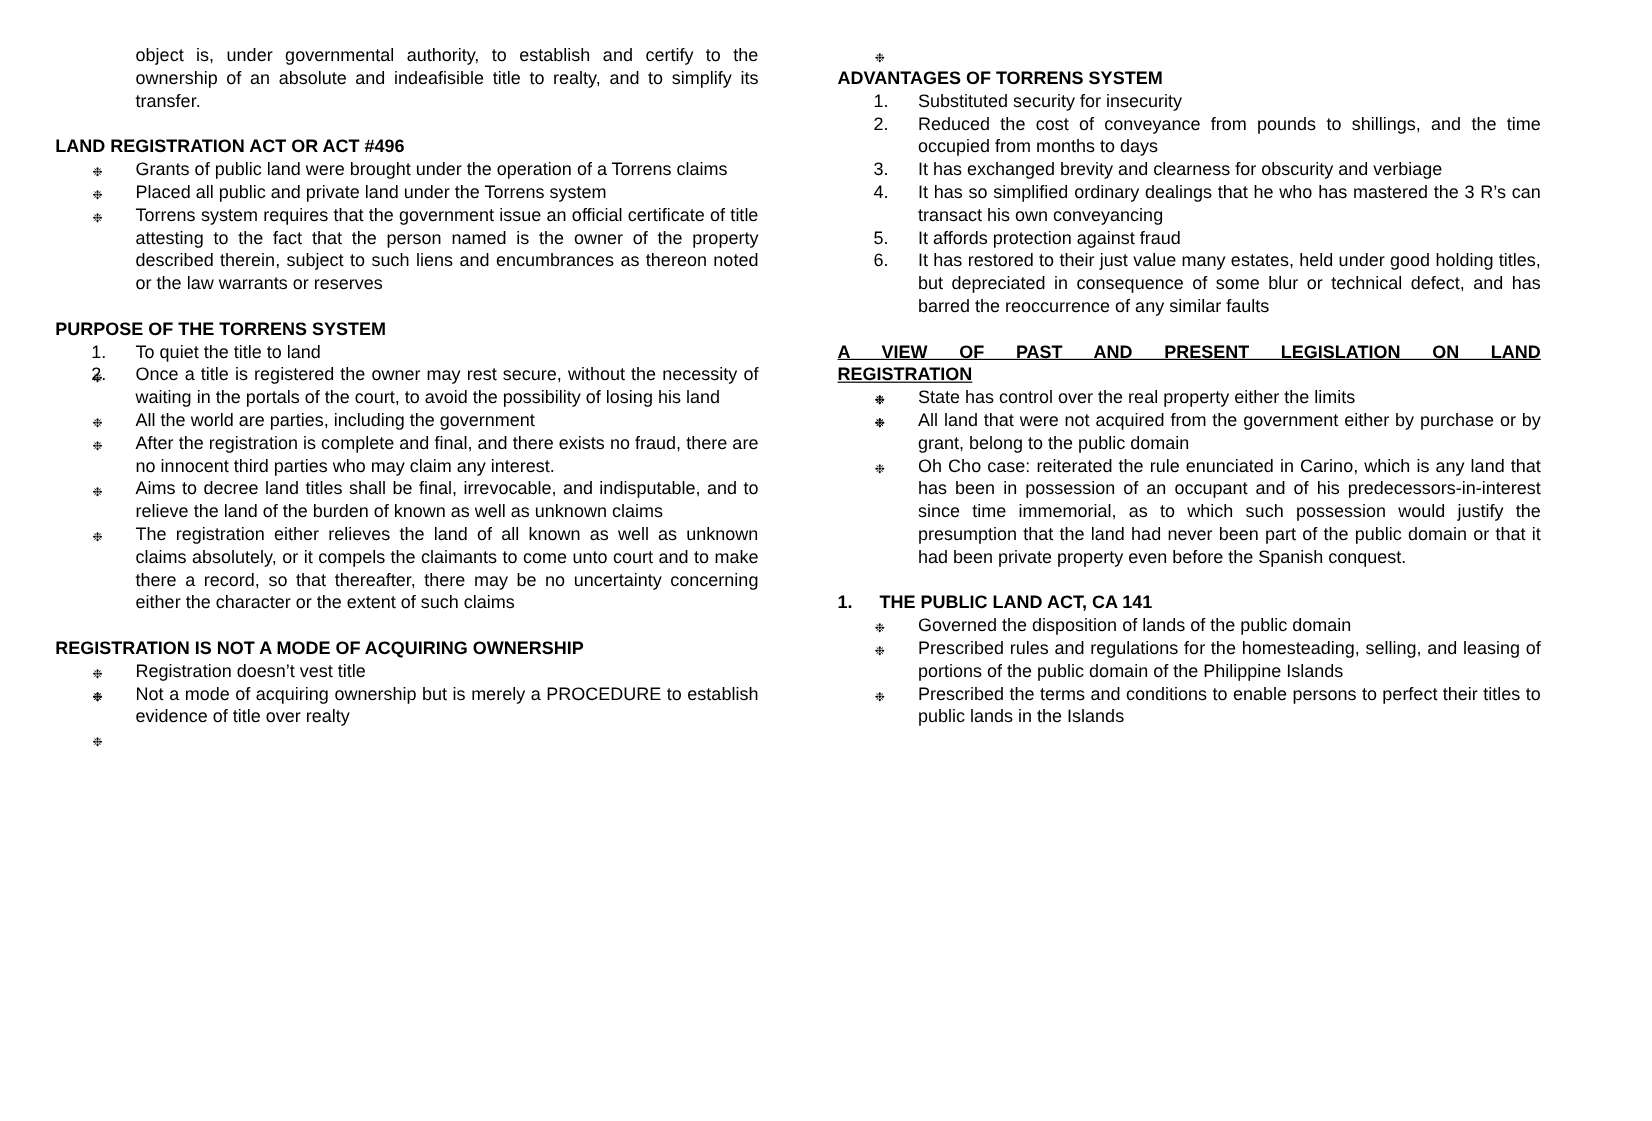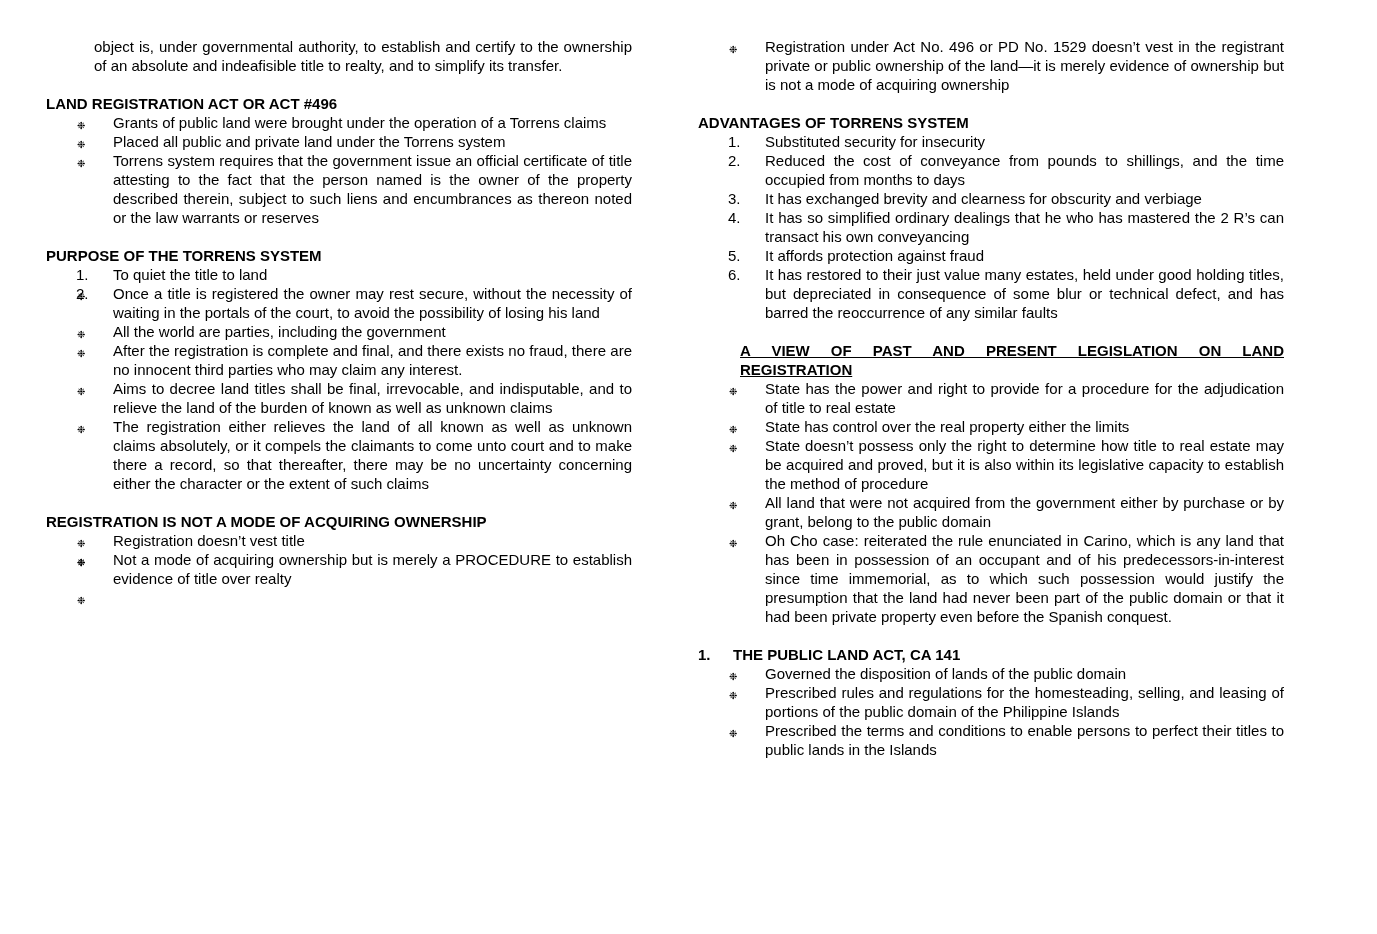--- a/index.html
+++ b/index.html
@@ -9,24 +9,24 @@
     font-family: "Liberation Sans", sans-serif;
     font-size: 15px; line-height: 19px;
   }
   .column { position: absolute; top: 37px; width: 586px; }
   #col-left  { left: 46px; }
   #col-right { left: 698px; }
 
   .gap { margin-top: 19px; }
 
   .heading { font-weight: 700; }
-  .underline { text-decoration: underline; margin-left: 42px; }
+  .underline { text-decoration: underline; }
   .hline.stretch { text-align: justify; text-align-last: justify; }
 
-  .para { margin-left: 48px; text-align: justify; }
+  .para { margin-left: 67px; text-align: justify; }
 
   .list { margin: 0; }
   .li { position: relative; padding-left: 67px; text-align: justify; }
   .li .marker { position: absolute; left: 30px; }
   .li .marker.glyph { font-size: 10px; top: 3px; left: 31px; }
 
   .num-heading { position: relative; padding-left: 35px; font-weight: 700; }
   .num-heading .marker { position: absolute; left: 0; }
 </style>
 </head>
@@ -55,39 +55,39 @@
     <div class="heading gap">REGISTRATION IS NOT A MODE OF ACQUIRING OWNERSHIP</div>
     <div class="list">
       <div class="li"><span class="marker glyph">❉</span><span class="text">Registration doesn’t vest title</span></div>
       <div class="li"><span class="marker glyph">❉</span></div>
       <div class="li"><span class="marker glyph">❉</span><span class="text">Not a mode of acquiring ownership but is merely a PROCEDURE to establish evidence of title over realty</span></div>
       <div class="li"><span class="marker glyph">❉</span></div>
     </div>
   </div>
 <div class="column" id="col-right">
     <div class="list">
-      <div class="li"><span class="marker glyph">❉</span><span class="text">Registration under Act No. 496 or PD No. 1529 doesn’t vest in the registrant private or public ownership of the land—it is merely evidence of ownership but is not a mode of acquiring ownership</span></div>
+      <div class="li"><span class="marker glyph">❉</span></div>
     </div>
     <div class="heading gap">ADVANTAGES OF TORRENS SYSTEM</div>
     <div class="list">
       <div class="li"><span class="marker">1.</span><span class="text">Substituted security for insecurity</span></div>
       <div class="li"><span class="marker">2.</span><span class="text">Reduced the cost of conveyance from pounds to shillings, and the time occupied from months to days</span></div>
       <div class="li"><span class="marker">3.</span><span class="text">It has exchanged brevity and clearness for obscurity and verbiage</span></div>
-      <div class="li"><span class="marker">4.</span><span class="text">It has so simplified ordinary dealings that he who has mastered the 2 R’s can transact his own conveyancing</span></div>
+      <div class="li"><span class="marker">4.</span><span class="text">It has so simplified ordinary dealings that he who has mastered the 3 R’s can transact his own conveyancing</span></div>
       <div class="li"><span class="marker">5.</span><span class="text">It affords protection against fraud</span></div>
       <div class="li"><span class="marker">6.</span><span class="text">It has restored to their just value many estates, held under good holding titles, but depreciated in consequence of some blur or technical defect, and has barred the reoccurrence of any similar faults</span></div>
     </div>
     <div class="heading gap underline">
       <div class="hline stretch">A VIEW OF PAST AND PRESENT LEGISLATION ON LAND</div>
       <div class="hline">REGISTRATION</div>
     </div>
     <div class="list gap">
-      <div class="li"><span class="marker glyph">❉</span><span class="text">State has the power and right to provide for a procedure for the adjudication of title to real estate</span></div>
+      <div class="li"><span class="marker glyph">❉</span></div>
       <div class="li"><span class="marker glyph">❉</span><span class="text">State has control over the real property either the limits</span></div>
-      <div class="li"><span class="marker glyph">❉</span><span class="text">State doesn’t possess only the right to determine how title to real estate may be acquired and proved, but it is also within its legislative capacity to establish the method of procedure</span></div>
+      <div class="li"><span class="marker glyph">❉</span></div>
       <div class="li"><span class="marker glyph">❉</span><span class="text">All land that were not acquired from the government either by purchase or by grant, belong to the public domain</span></div>
       <div class="li"><span class="marker glyph">❉</span><span class="text">Oh Cho case: reiterated the rule enunciated in Carino, which is any land that has been in possession of an occupant and of his predecessors-in-interest since time immemorial, as to which such possession would justify the presumption that the land had never been part of the public domain or that it had been private property even before the Spanish conquest.</span></div>
     </div>
     <div class="num-heading gap"><span class="marker">1.</span><span class="text">THE PUBLIC LAND ACT, CA 141</span></div>
     <div class="list">
       <div class="li"><span class="marker glyph">❉</span><span class="text">Governed the disposition of lands of the public domain</span></div>
       <div class="li"><span class="marker glyph">❉</span><span class="text">Prescribed rules and regulations for the homesteading, selling, and leasing of portions of the public domain of the Philippine Islands</span></div>
       <div class="li"><span class="marker glyph">❉</span><span class="text">Prescribed the terms and conditions to enable persons to perfect their titles to public lands in the Islands</span></div>
     </div>
   </div>

